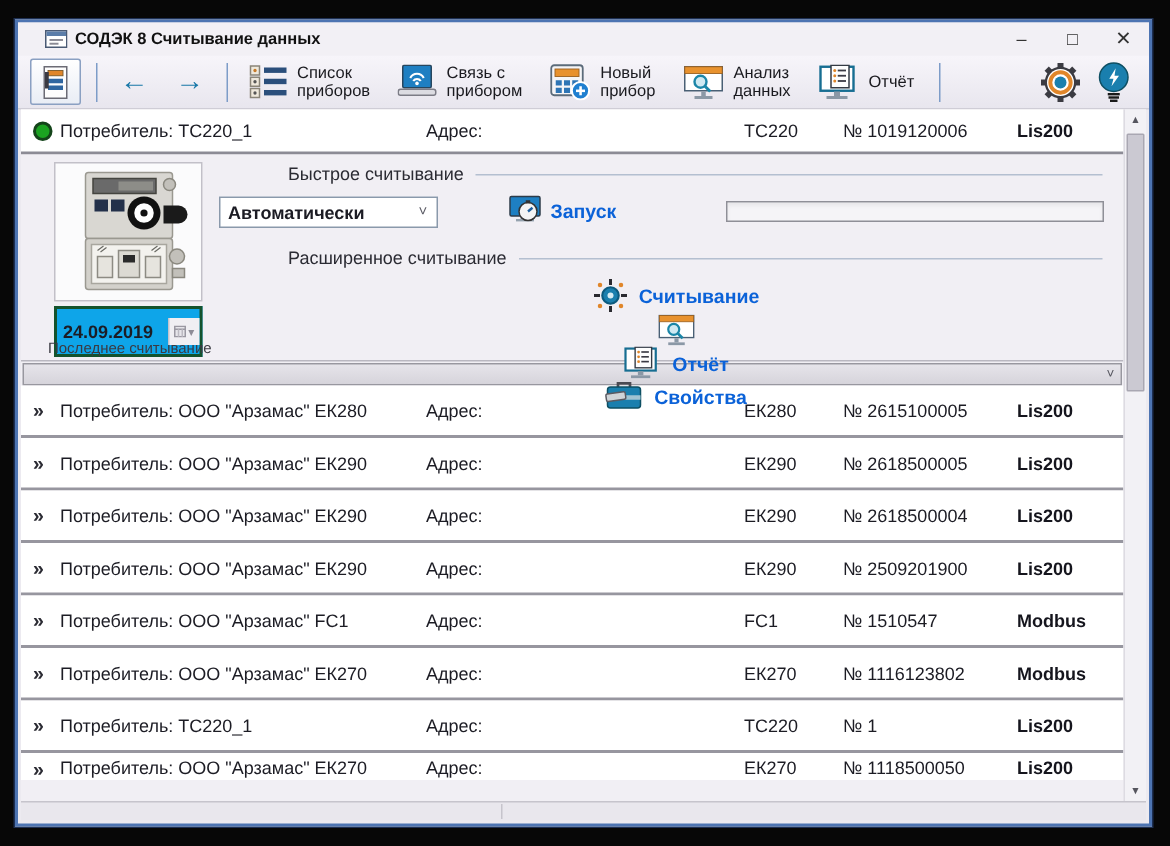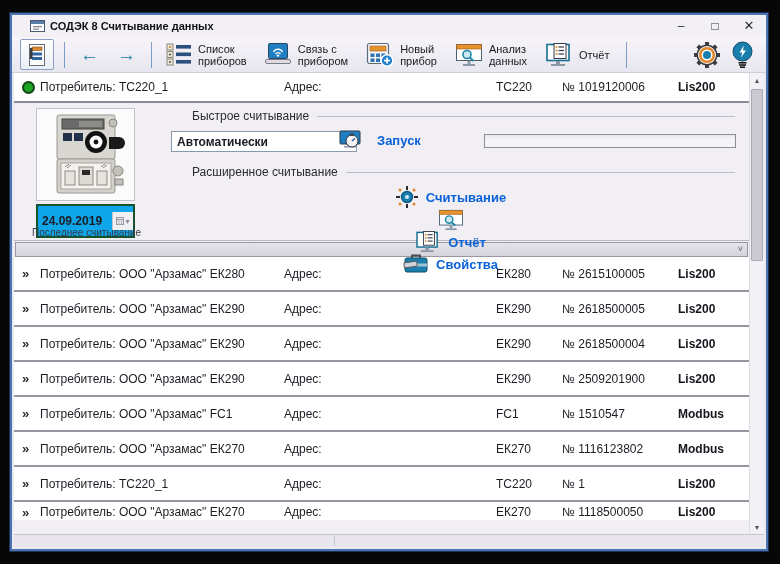--- a/index.html
+++ b/index.html
@@ -54,24 +54,24 @@
   
   .panel{position:relative;height:137px;background:#f1eff4;border-bottom:1px solid #b9b7c0;}
   .dev-img{position:absolute;left:22px;top:5px;width:99px;height:93px;background:#fbfbfc;border:1px solid #c2c0c8;box-sizing:border-box;display:flex;align-items:center;justify-content:center;}
   .date-field{position:absolute;left:22px;top:101px;width:99px;height:34px;background:#0ea5e9;border:2px solid #14532d;box-sizing:border-box;display:flex;align-items:center;}
   .date-text{flex:1;font-size:12px;font-weight:bold;color:#1c1c24;padding-left:4px;}
   .date-drop{width:20px;height:18px;background:#f0eff3;border-left:1px solid #c5c3cb;display:flex;align-items:center;justify-content:center;gap:1px;color:#8d8c96;font-size:8px;}
   .last-caption{position:absolute;left:18px;top:124px;font-size:10px;color:#3a3a42;}
   .group-head{position:absolute;display:flex;align-items:center;left:143px;right:14px;margin-left:35px;}
   .group-title{font-size:12px;color:#2b2b33;white-space:nowrap;margin-right:8px;}
   .group-line{flex:1;height:1px;background:#b4bfd0;}
-  .combo{position:absolute;left:157px;top:28px;width:186px;height:21px;background:#fff;border:1px solid #8a99ab;box-sizing:border-box;display:flex;align-items:center;gap:12px;}
+  .combo{position:absolute;left:132px;top:28px;width:146px;height:21px;background:#fff;border:1px solid #8a99ab;box-sizing:border-box;display:flex;align-items:center;gap:12px;}
   .combo-text{flex:1;font-size:12px;font-weight:bold;color:#1c1c24;padding-left:5px;}
   .combo-chev{width:18px;text-align:center;color:#5c5c66;font-size:10px;}
-  .start-link{position:absolute;left:325px;top:27px;display:flex;align-items:center;gap:14px;}
+  .start-link{position:absolute;left:325px;top:27px;display:flex;align-items:center;gap:4px;}
   .blue-link{font-size:13px;font-weight:bold;color:#0b62d8;}
   .progress{position:absolute;left:470px;top:31px;width:252px;height:14px;background:#f5f4f7;border:1px solid #8f8f97;box-sizing:border-box;box-shadow:inset 0 2px 3px rgba(0,0,0,.06);}
   .actions{position:absolute;left:138px;right:14px;top:82px;height:32px;display:flex;align-items:center;flex-direction:column;}
   .action{flex:1;display:flex;align-items:center;justify-content:flex-start;gap:7px;padding-left:14px;}
   .act-sep{width:1px;height:28px;background:#6f9bd2;}
   
   .strip{height:15px;margin:1px 1px 0 1px;background:linear-gradient(#e6e4ea,#d6d4db);border:1px solid #98979f;box-sizing:border-box;display:flex;align-items:center;justify-content:flex-end;padding-right:4px;}
   .strip-chev{font-size:9px;color:#55555e;line-height:13px;}
   
   .rows{}

